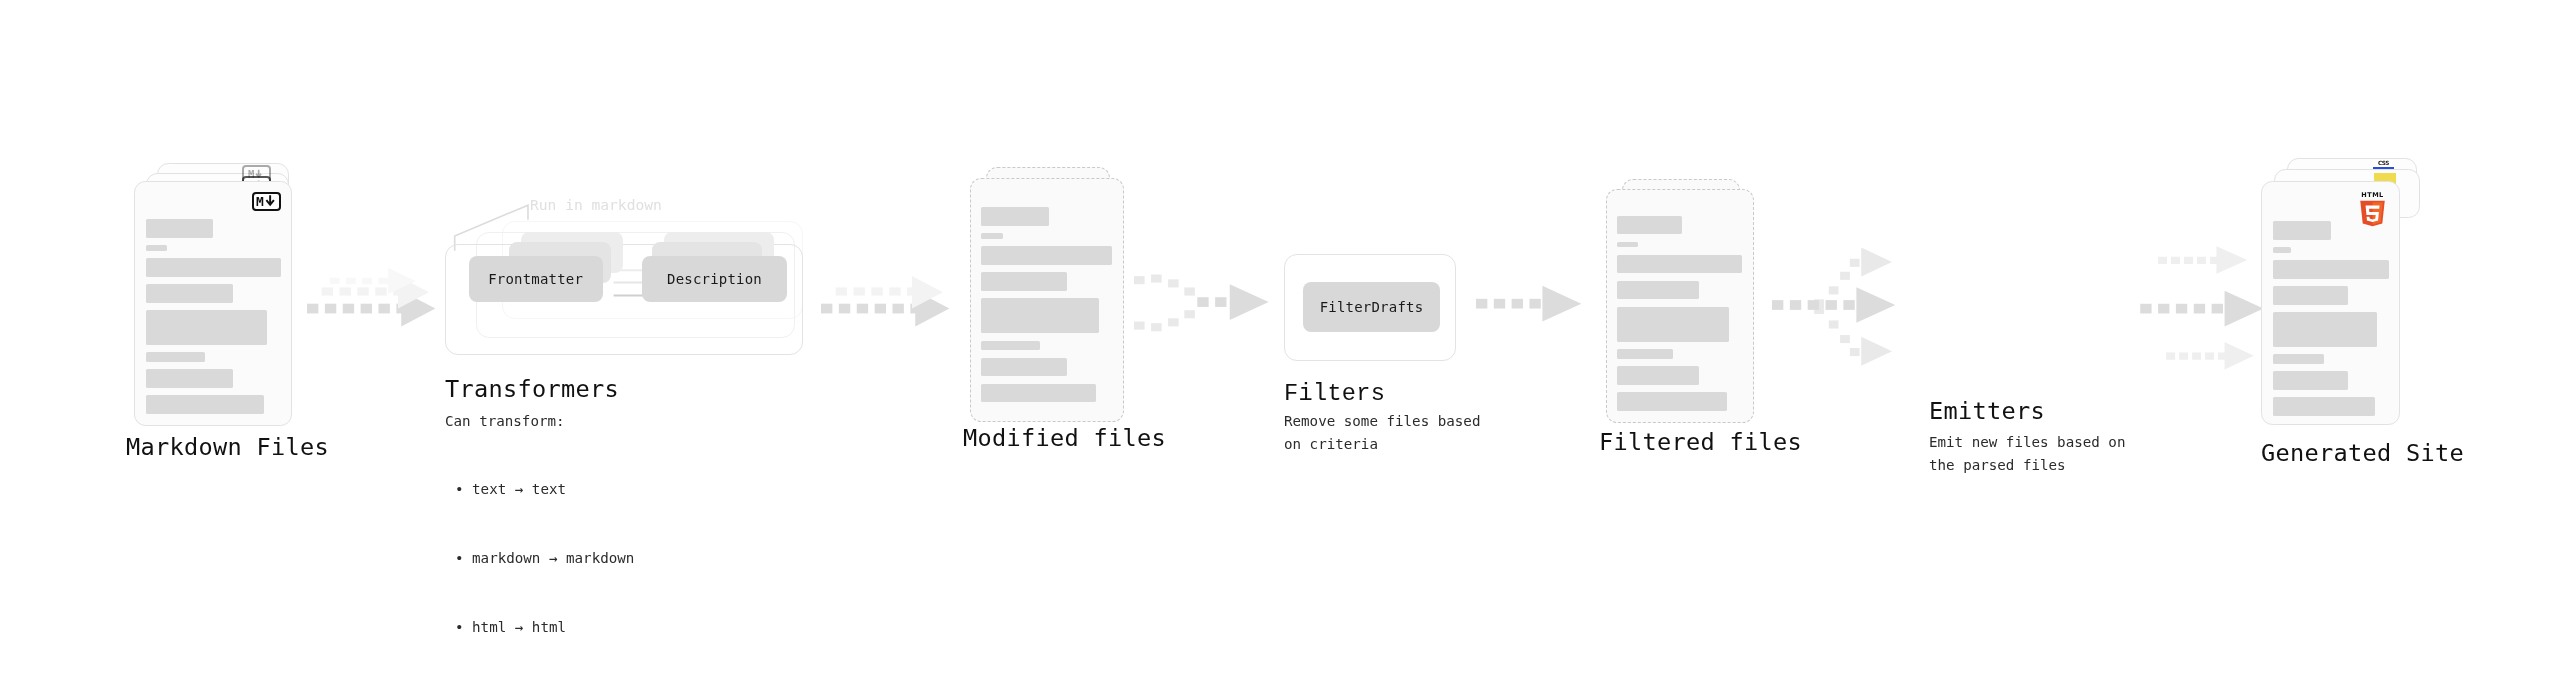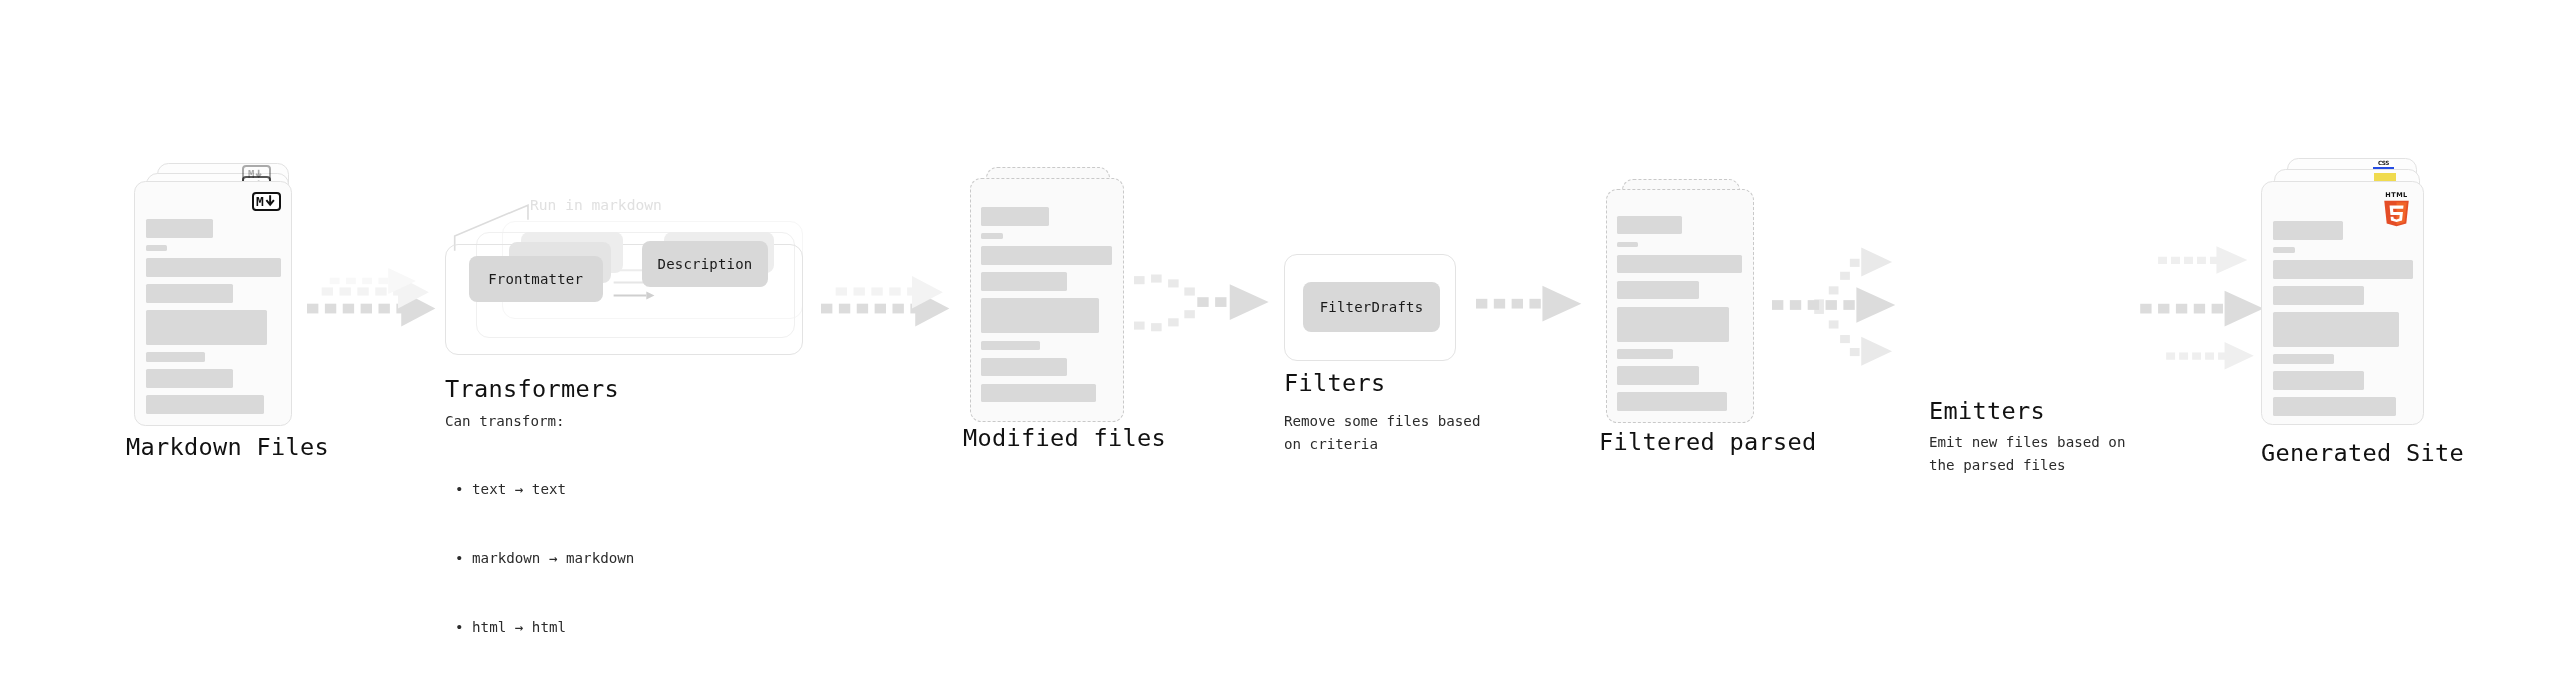--- a/index.html
+++ b/index.html
@@ -245,21 +245,21 @@
         <path d="M2 20 L42 20"></path>
           <polygon points="42,15 52,20 42,25" fill="#e6e6e6" stroke="none"></polygon>
       </g>
       <g stroke="#cfcfcf" stroke-width="2.4" fill="none">
         <path d="M2 36 L42 36"></path>
           <polygon points="42,31 52,36 42,41" fill="#cfcfcf" stroke="none"></polygon>
       </g>
     </svg>
 
     <div class="pill" style="left:23.6px; top:57px; width:134px; height:46px;">Frontmatter</div>
-    <div class="pill" style="left:197px; top:42px; width:126px; height:46px;">Description</div>
+    <div class="pill" style="left:197px; top:57px; width:145px; height:46px;">Description</div>
   </div>
 
   <div class="title" style="left:445px; top:375px;">Transformers</div>
   <div class="subtitle" style="left:445px; top:410px;">Can transform:</div>
   <ul class="bullets subtitle" style="left:455px; top:432px;">
     <li>• text → text</li>
     <li>• markdown → markdown</li>
     <li>• html → html</li>
   </ul>
 
@@ -316,21 +316,21 @@
       <rect x="78" y="36" width="14" height="12"></rect>
         <rect x="100" y="36" width="14" height="12"></rect>
       <polygon points="118,20 166,42 118,64"></polygon>
     </g>
   </svg>
 
   <div class="gbox solidbg" style="left:1284px; top:254px; width:172px; height:107px;">
     <div class="pill" style="left:18px; top:27px; width:137px; height:50px;">FilterDrafts</div>
   </div>
 
-  <div class="title" style="left:1284px; top:369px;">Filters</div>
+  <div class="title" style="left:1284px; top:380px;font-family:Liberation Mono, monospace;">Filters</div>
   <div class="subtitle" style="left:1284px; top:410px;">Remove some files based
 on criteria</div>
 
   <svg class="abs" style="left:1476px; top:280px;" width="115" height="49" viewBox="0 0 142 60">
     <g fill="#dcdcdc">
       <rect x="0" y="23" width="14" height="12"></rect>
         <rect x="22" y="23" width="14" height="12"></rect>
       <rect x="44" y="23" width="14" height="12"></rect>
         <rect x="66" y="23" width="14" height="12"></rect>
       <polygon points="82,7 130,29 82,51"></polygon>
@@ -346,21 +346,21 @@
         <div class="bar h-md" style="width:100%;"></div>
         <div class="bar h-md" style="width:66%;"></div>
         <div class="bar h-lg" style="width:90%;"></div>
         <div class="bar h-sm" style="width:45%;"></div>
         <div class="bar h-md" style="width:66%;"></div>
         <div class="bar h-md" style="width:88%;"></div>
       </div>
     </div>
   </div>
 
-  <div class="title" style="left:1599px; top:428px;">Filtered parsed</div>
+  <div class="title" style="left:1599px; top:428px;">Filtered files</div>
 
   <svg class="abs" style="left:1772px; top:236px;" width="146" height="138" viewBox="0 0 180 170">
     <g fill="#e9e9e9">
       <rect x="52" y="78" width="12" height="10"></rect>
         <rect x="70" y="62" width="12" height="10"></rect>
       <rect x="84" y="44" width="12" height="10"></rect>
         <rect x="96" y="28" width="12" height="10"></rect>
       <polygon points="110,14 148,32 110,50"></polygon>
       <rect x="52" y="86" width="12" height="10"></rect>
         <rect x="70" y="104" width="12" height="10"></rect>
@@ -414,21 +414,21 @@
 
     <div class="card ghost1" style="left:34px; top:0px; width:130px; height:49px;"></div>
     <div class="css-badge" style="left:120px; top:2.4px;">
       <div class="css-txt">CSS</div>
       <div class="css-bar"></div>
     </div>
 
     <div class="card ghost2" style="left:21px; top:11.4px; width:146px; height:49px;"></div>
     <div class="js-badge" style="left:121px; top:14.6px;"></div>
 
-    <div class="card" style="left:8.1px; top:23px; width:163px; height:244px;">
+    <div class="card" style="left:8.1px; top:23px; width:139px; height:244px;">
 
       <svg class="abs" style="right:11.4px; top:8.1px;" width="31" height="36" viewBox="0 0 38 44">
         <text x="19" y="9" text-anchor="middle" font-family="DejaVu Sans, sans-serif" font-size="8" font-weight="bold" fill="#111" letter-spacing="0.6">HTML</text>
         <path d="M4 13 L7 41 L19 44.5 L31 41 L34 13 Z" fill="#e44d26"></path>
         <path d="M19 15 L19 42.6 L29 39.6 L31.6 15 Z" fill="#f16529"></path>
         <path d="M10.5 19 L27.6 19 L27.2 23 L14.8 23 L15.1 26.8 L26.9 26.8 L25.8 37.3 L19 39.3 L12.2 37.3 L11.8 32.6 L15.3 32.6 L15.5 35 L19 36 L22.5 35 L22.9 30.7 L11.6 30.7 Z" fill="#ffffff"></path>
       </svg>
 
       <div class="card-body" style="top:39px;">
         <div class="bar h-md" style="width:50%;"></div>

